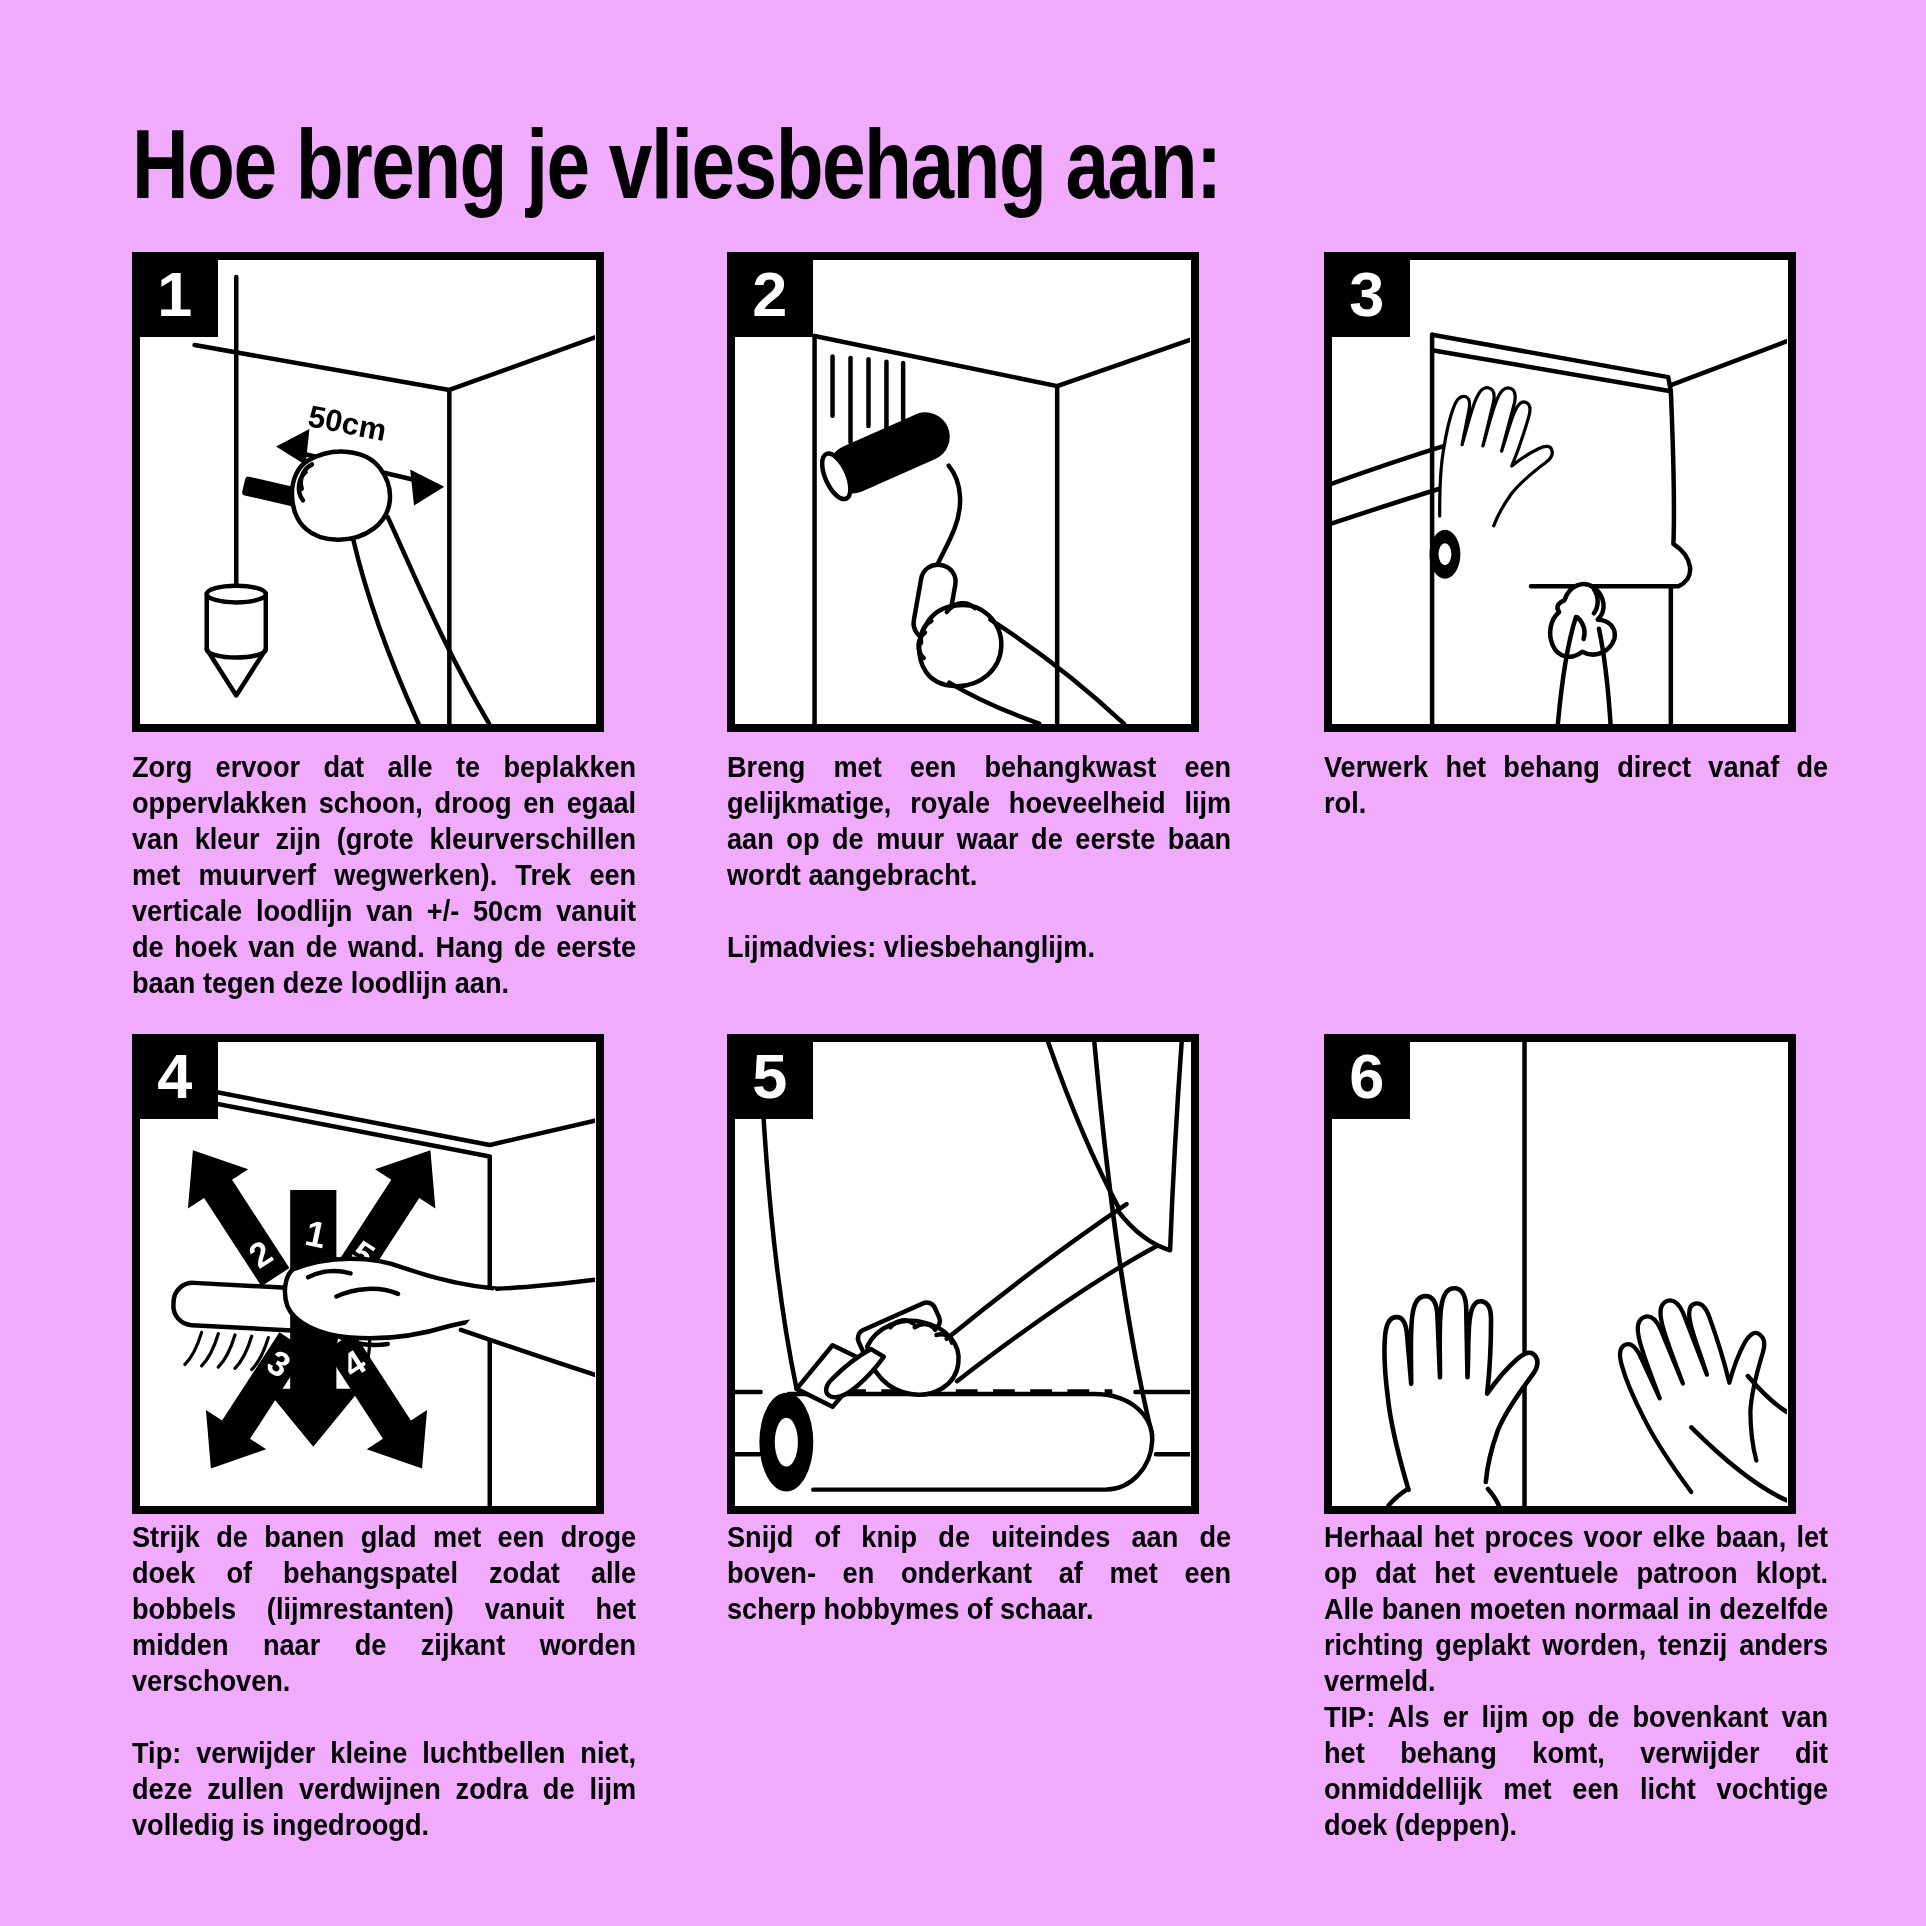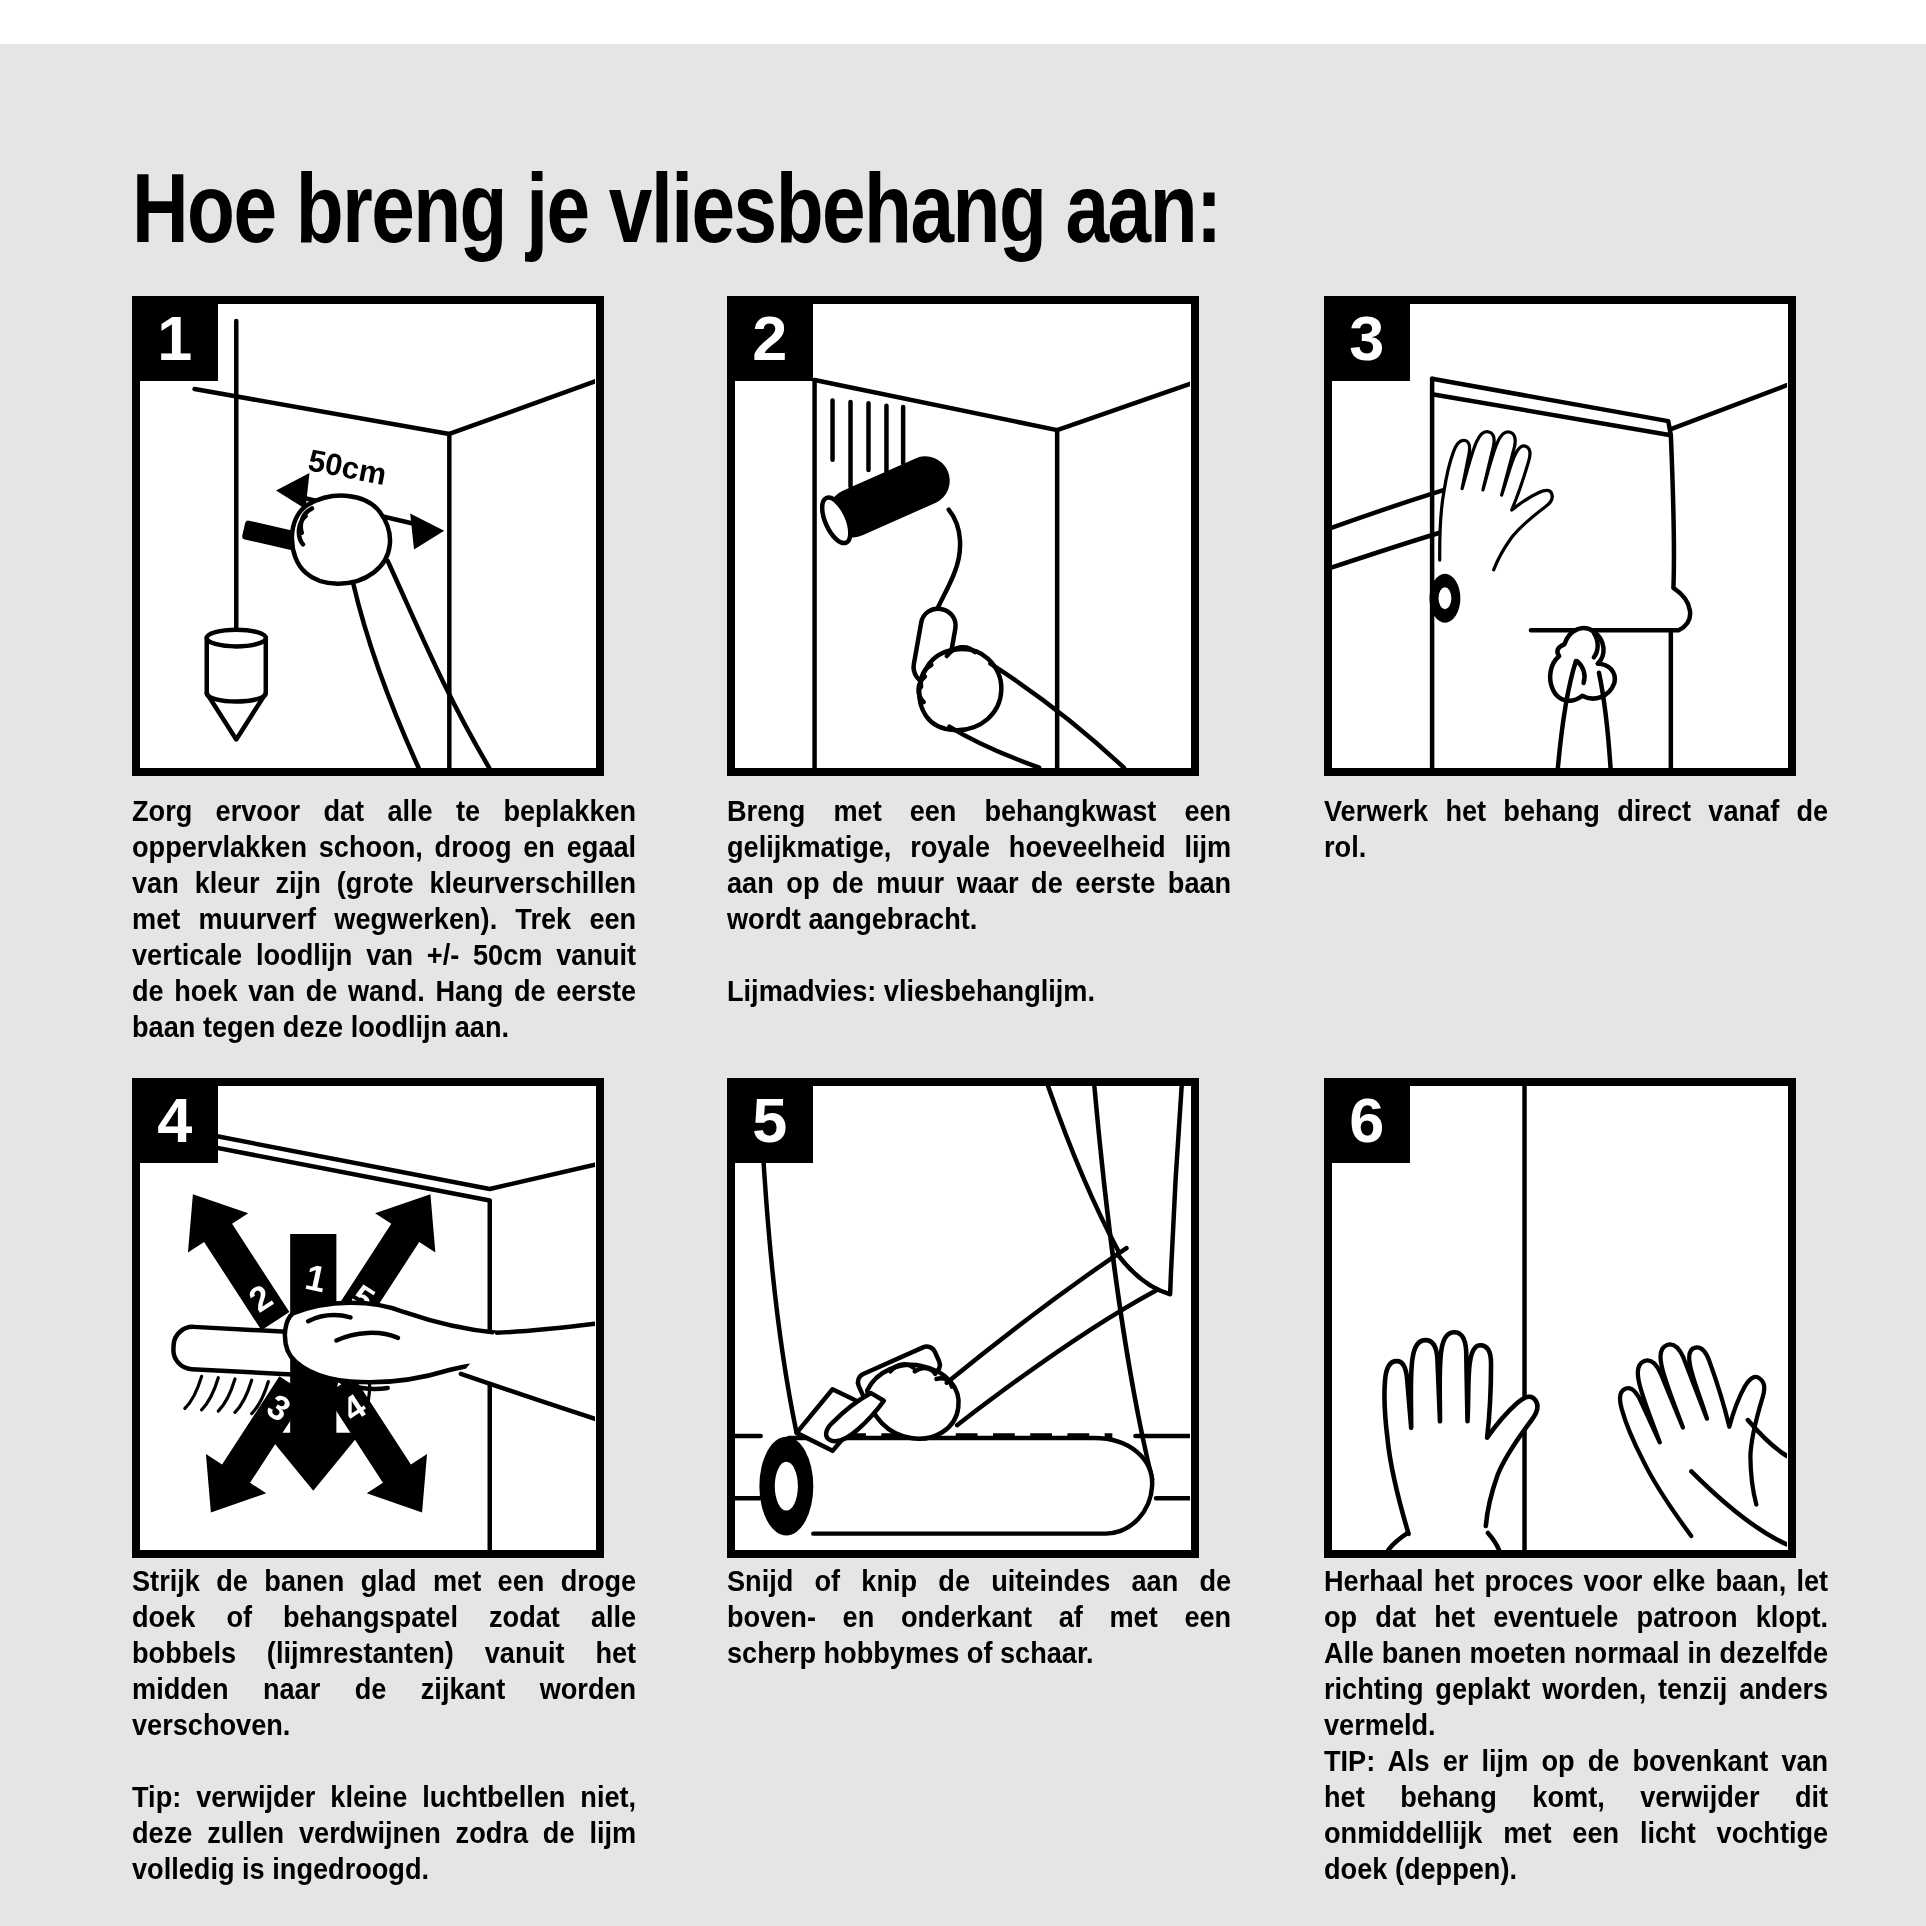--- a/index.html
+++ b/index.html
@@ -1,17 +1,17 @@
 <!DOCTYPE html>
 <html style="font-size:10.3px"><head>
 <meta charset="utf-8">
 <style>
   html,body{margin:0;padding:0;background:#fff;}
   body{width:1926px;height:1926px;position:relative;font-family:"Liberation Sans",sans-serif;}
-  .page{position:absolute;inset:0;background:#e5e5e5;overflow:hidden;margin-top:44px;}
+  .page{position:absolute;inset:0;background:#f0abfc;overflow:hidden;}
   .title{position:absolute;left:132px;top:108px;margin:0;font-size:98px;font-weight:bold;
          letter-spacing:-1.9px;color:#000;white-space:nowrap;transform:scaleX(0.80);transform-origin:0 0;}
   .panel{position:absolute;width:472px;height:480px;border:8.3px solid #000;box-sizing:border-box;background:#fff;}
   .p1{left:132px;top:252px;} .p2{left:727px;top:252px;} .p3{left:1324px;top:252px;}
   .p4{left:132px;top:1034px;} .p5{left:727px;top:1034px;} .p6{left:1324px;top:1034px;}
   .badge{position:absolute;left:-8.3px;top:-8.3px;width:86px;height:85px;background:#000;color:#fff;
          display:flex;align-items:center;justify-content:center;font-size:63px;font-weight:bold;z-index:3;}
   .art{position:absolute;left:0;top:0;width:455px;height:464px;}
   .caption{position:absolute;width:548px;transform:scaleX(0.92);transform-origin:0 0;
            font-size:29.5px;line-height:36px;font-weight:bold;color:#000;text-align:justify;}

